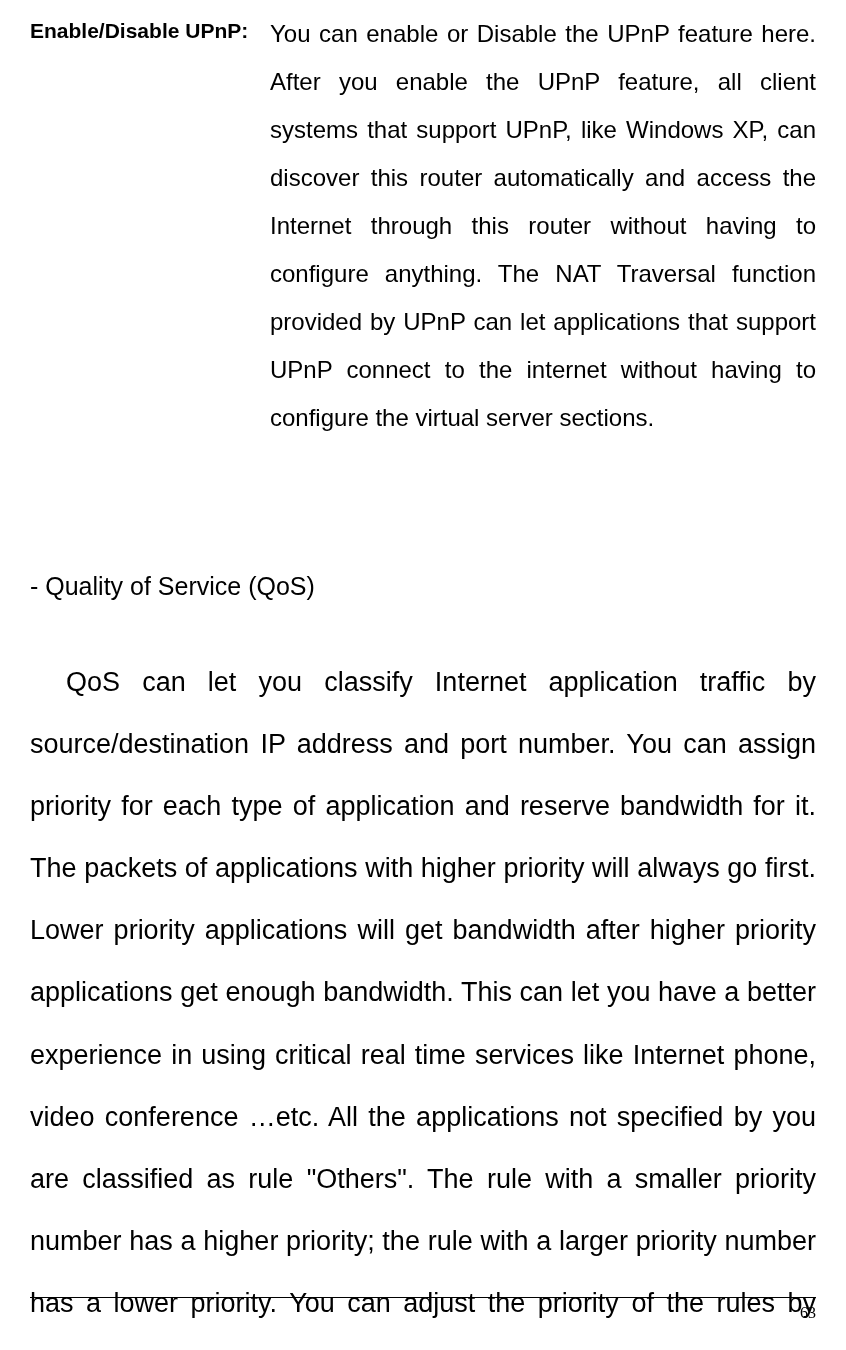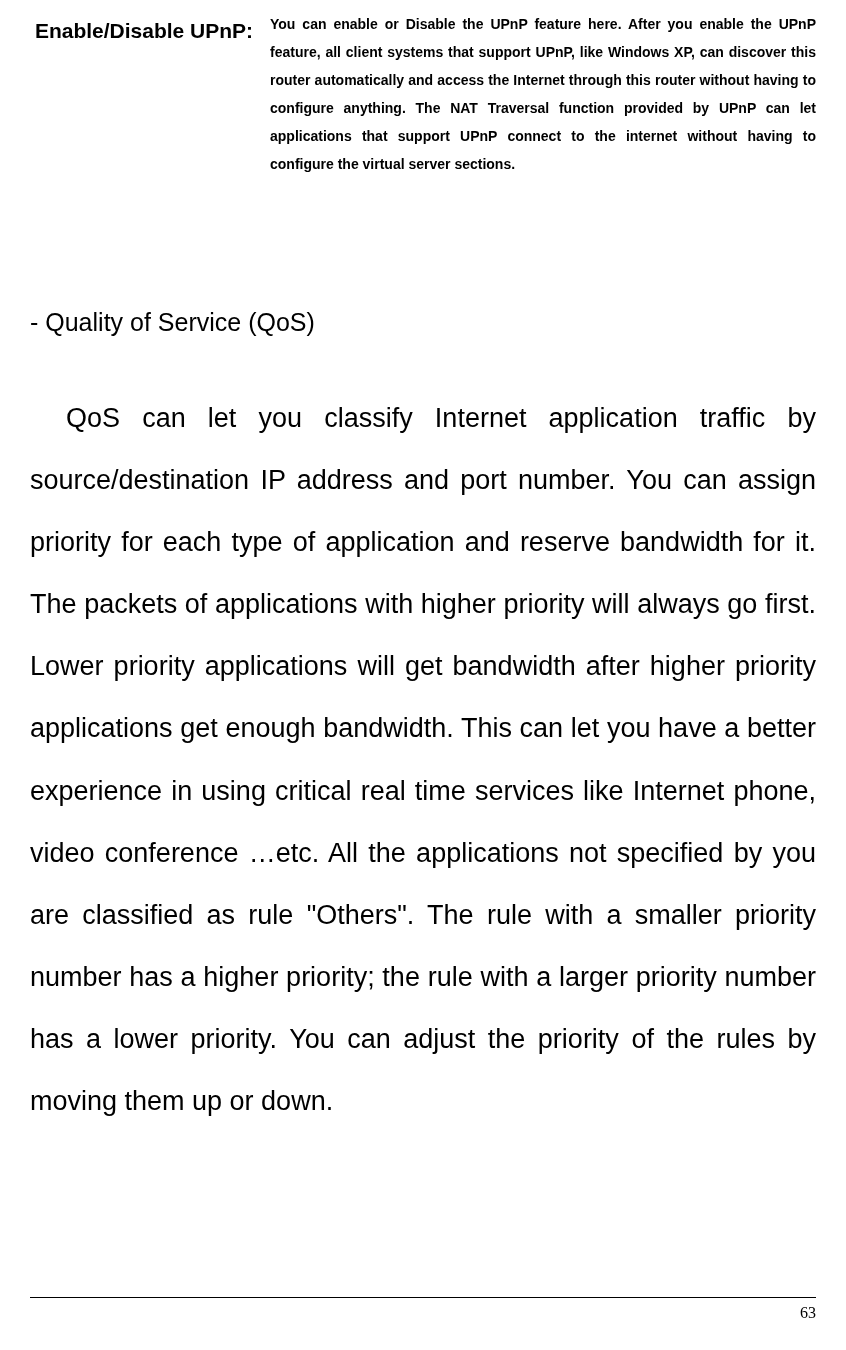--- a/index.html
+++ b/index.html
@@ -18,30 +18,29 @@
     }
     .param-row {
       display: flex;
       align-items: flex-start;
       margin-bottom: 40px;
     }
     .param-label {
       flex: 0 0 240px;
       font-weight: bold;
       font-size: 21px;
-      text-align: center;
+      text-align: left;
       padding-right: 12px;
       line-height: 2.0;
     }
     .param-desc {
       flex: 1;
-      font-size: 14px;
+      font-size: 24px;
       text-align: justify;
       line-height: 2.0;
-      font-weight: bold;
     }
     .section-heading {
       font-size: 25px;
       font-weight: normal;
       margin-top: 130px;
       margin-bottom: 50px;
     }
     .body-text {
       font-size: 27px;
       text-align: justify;

